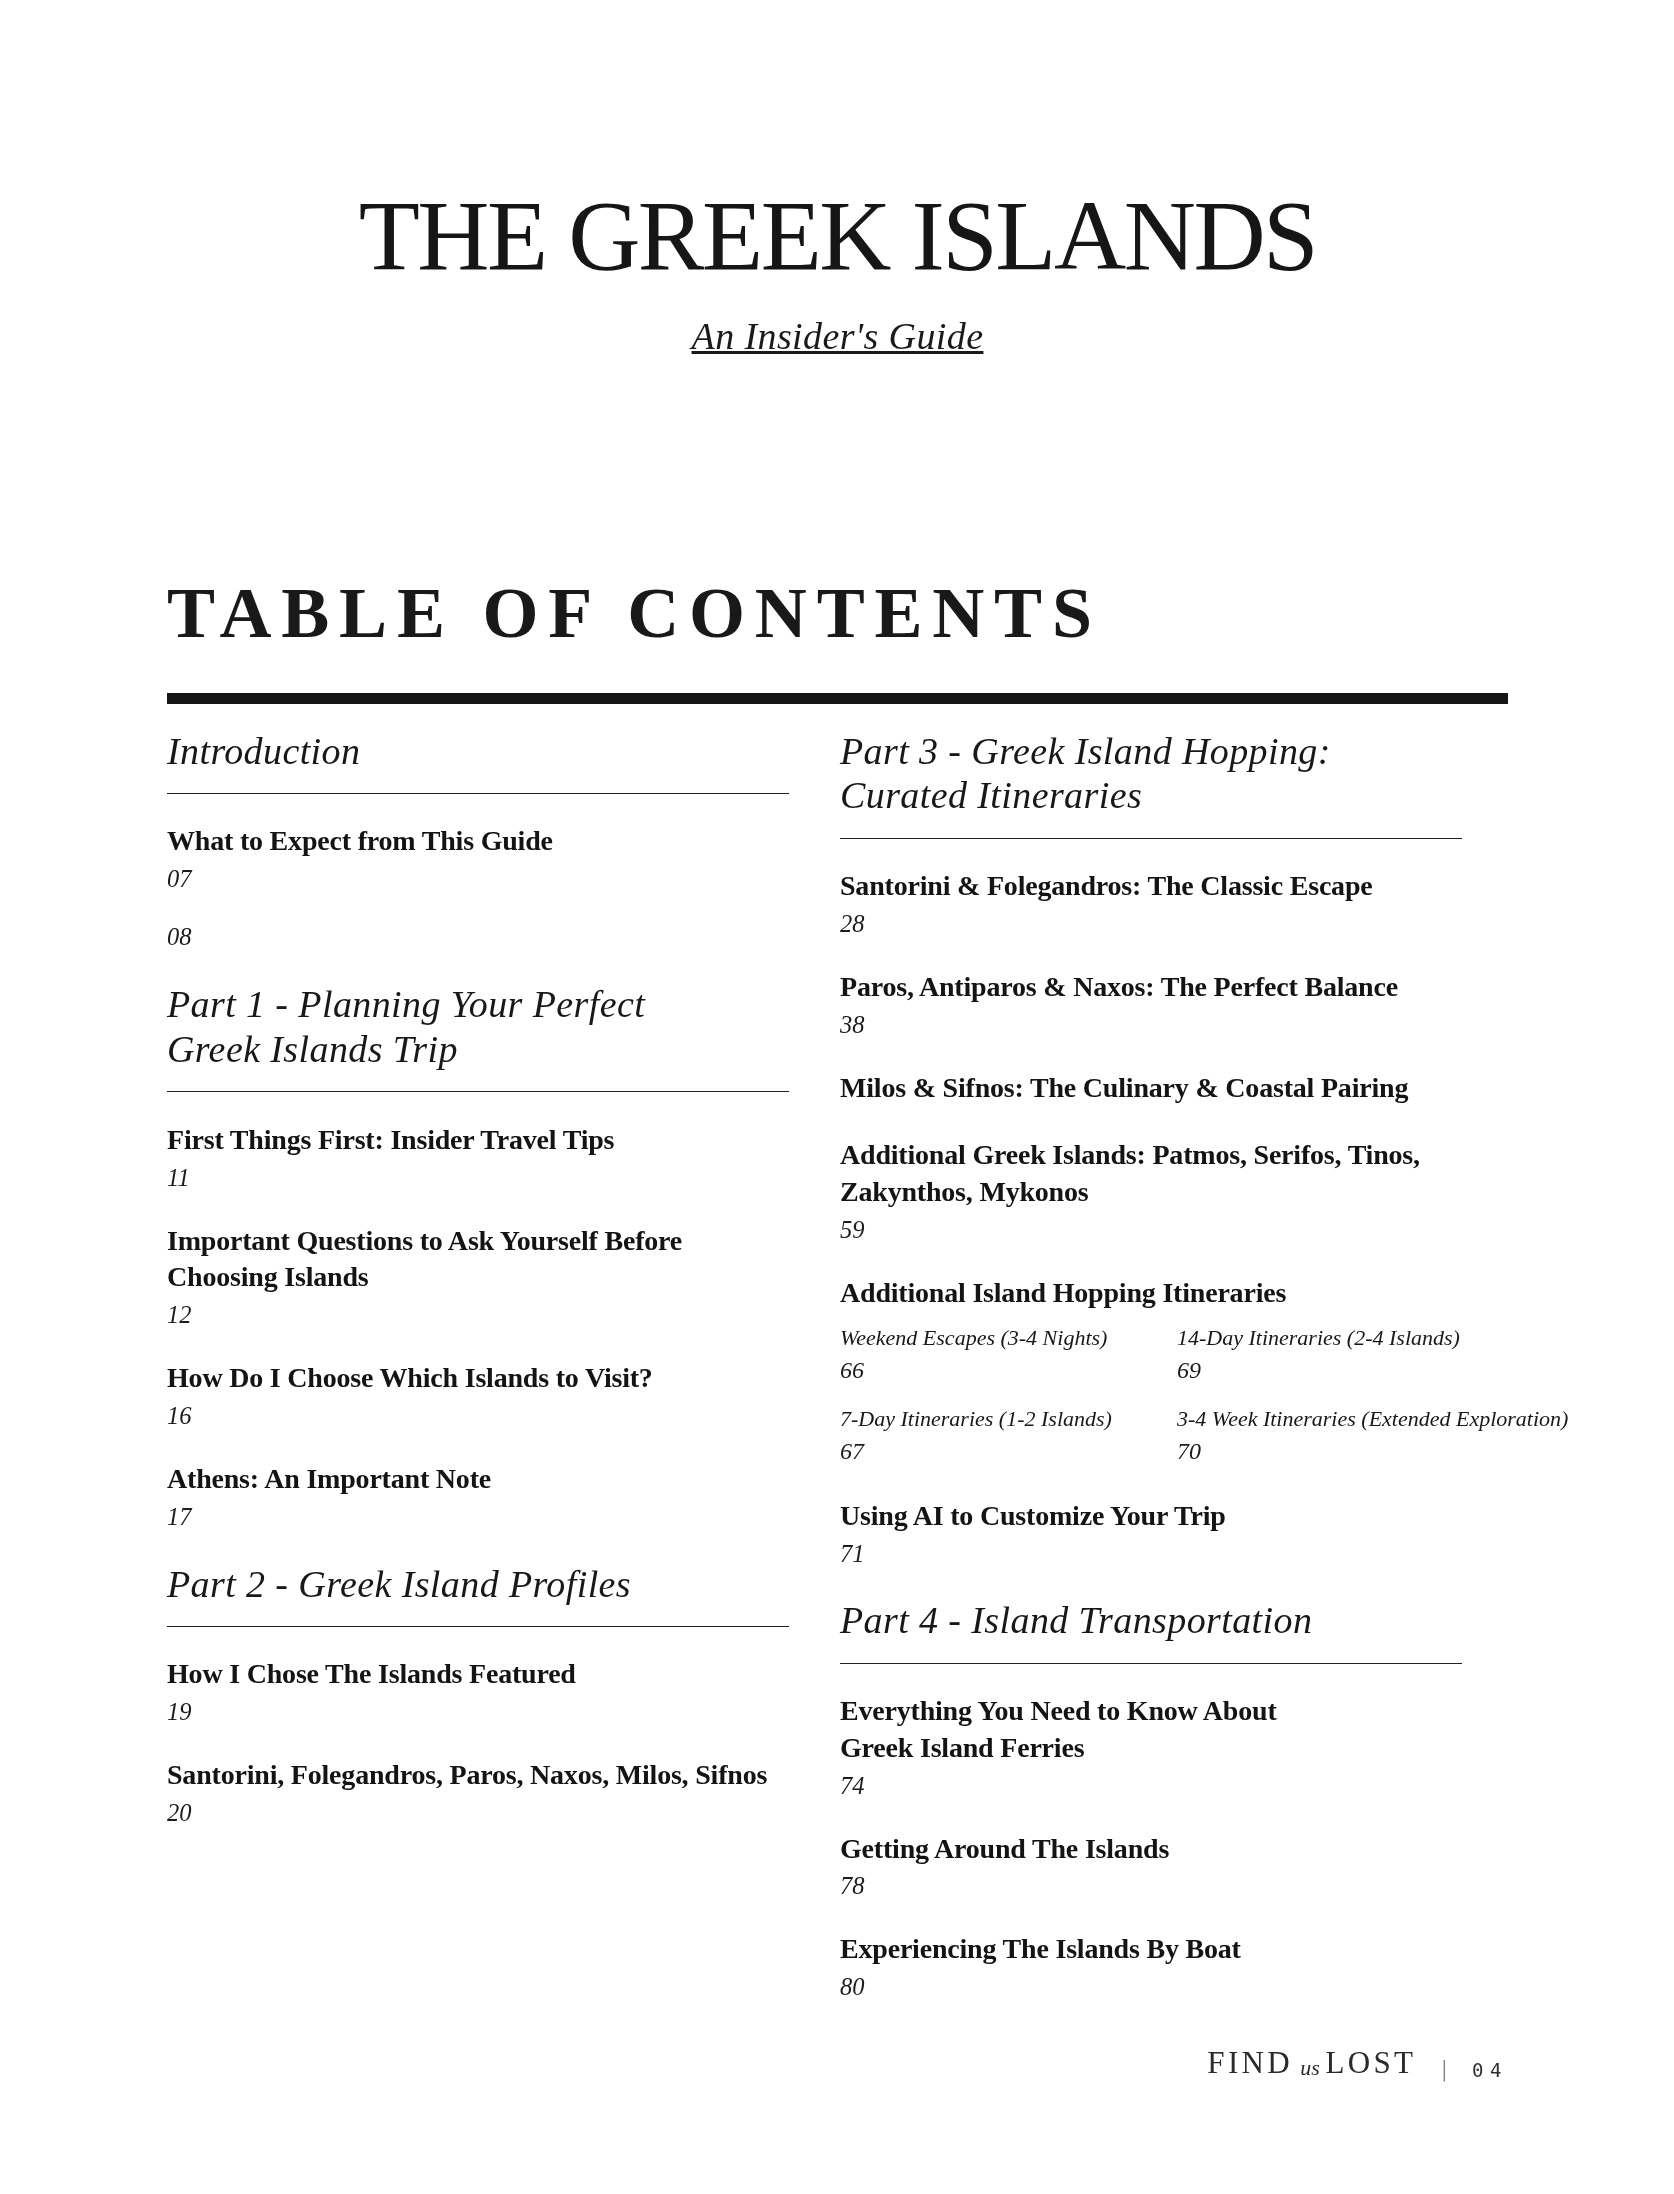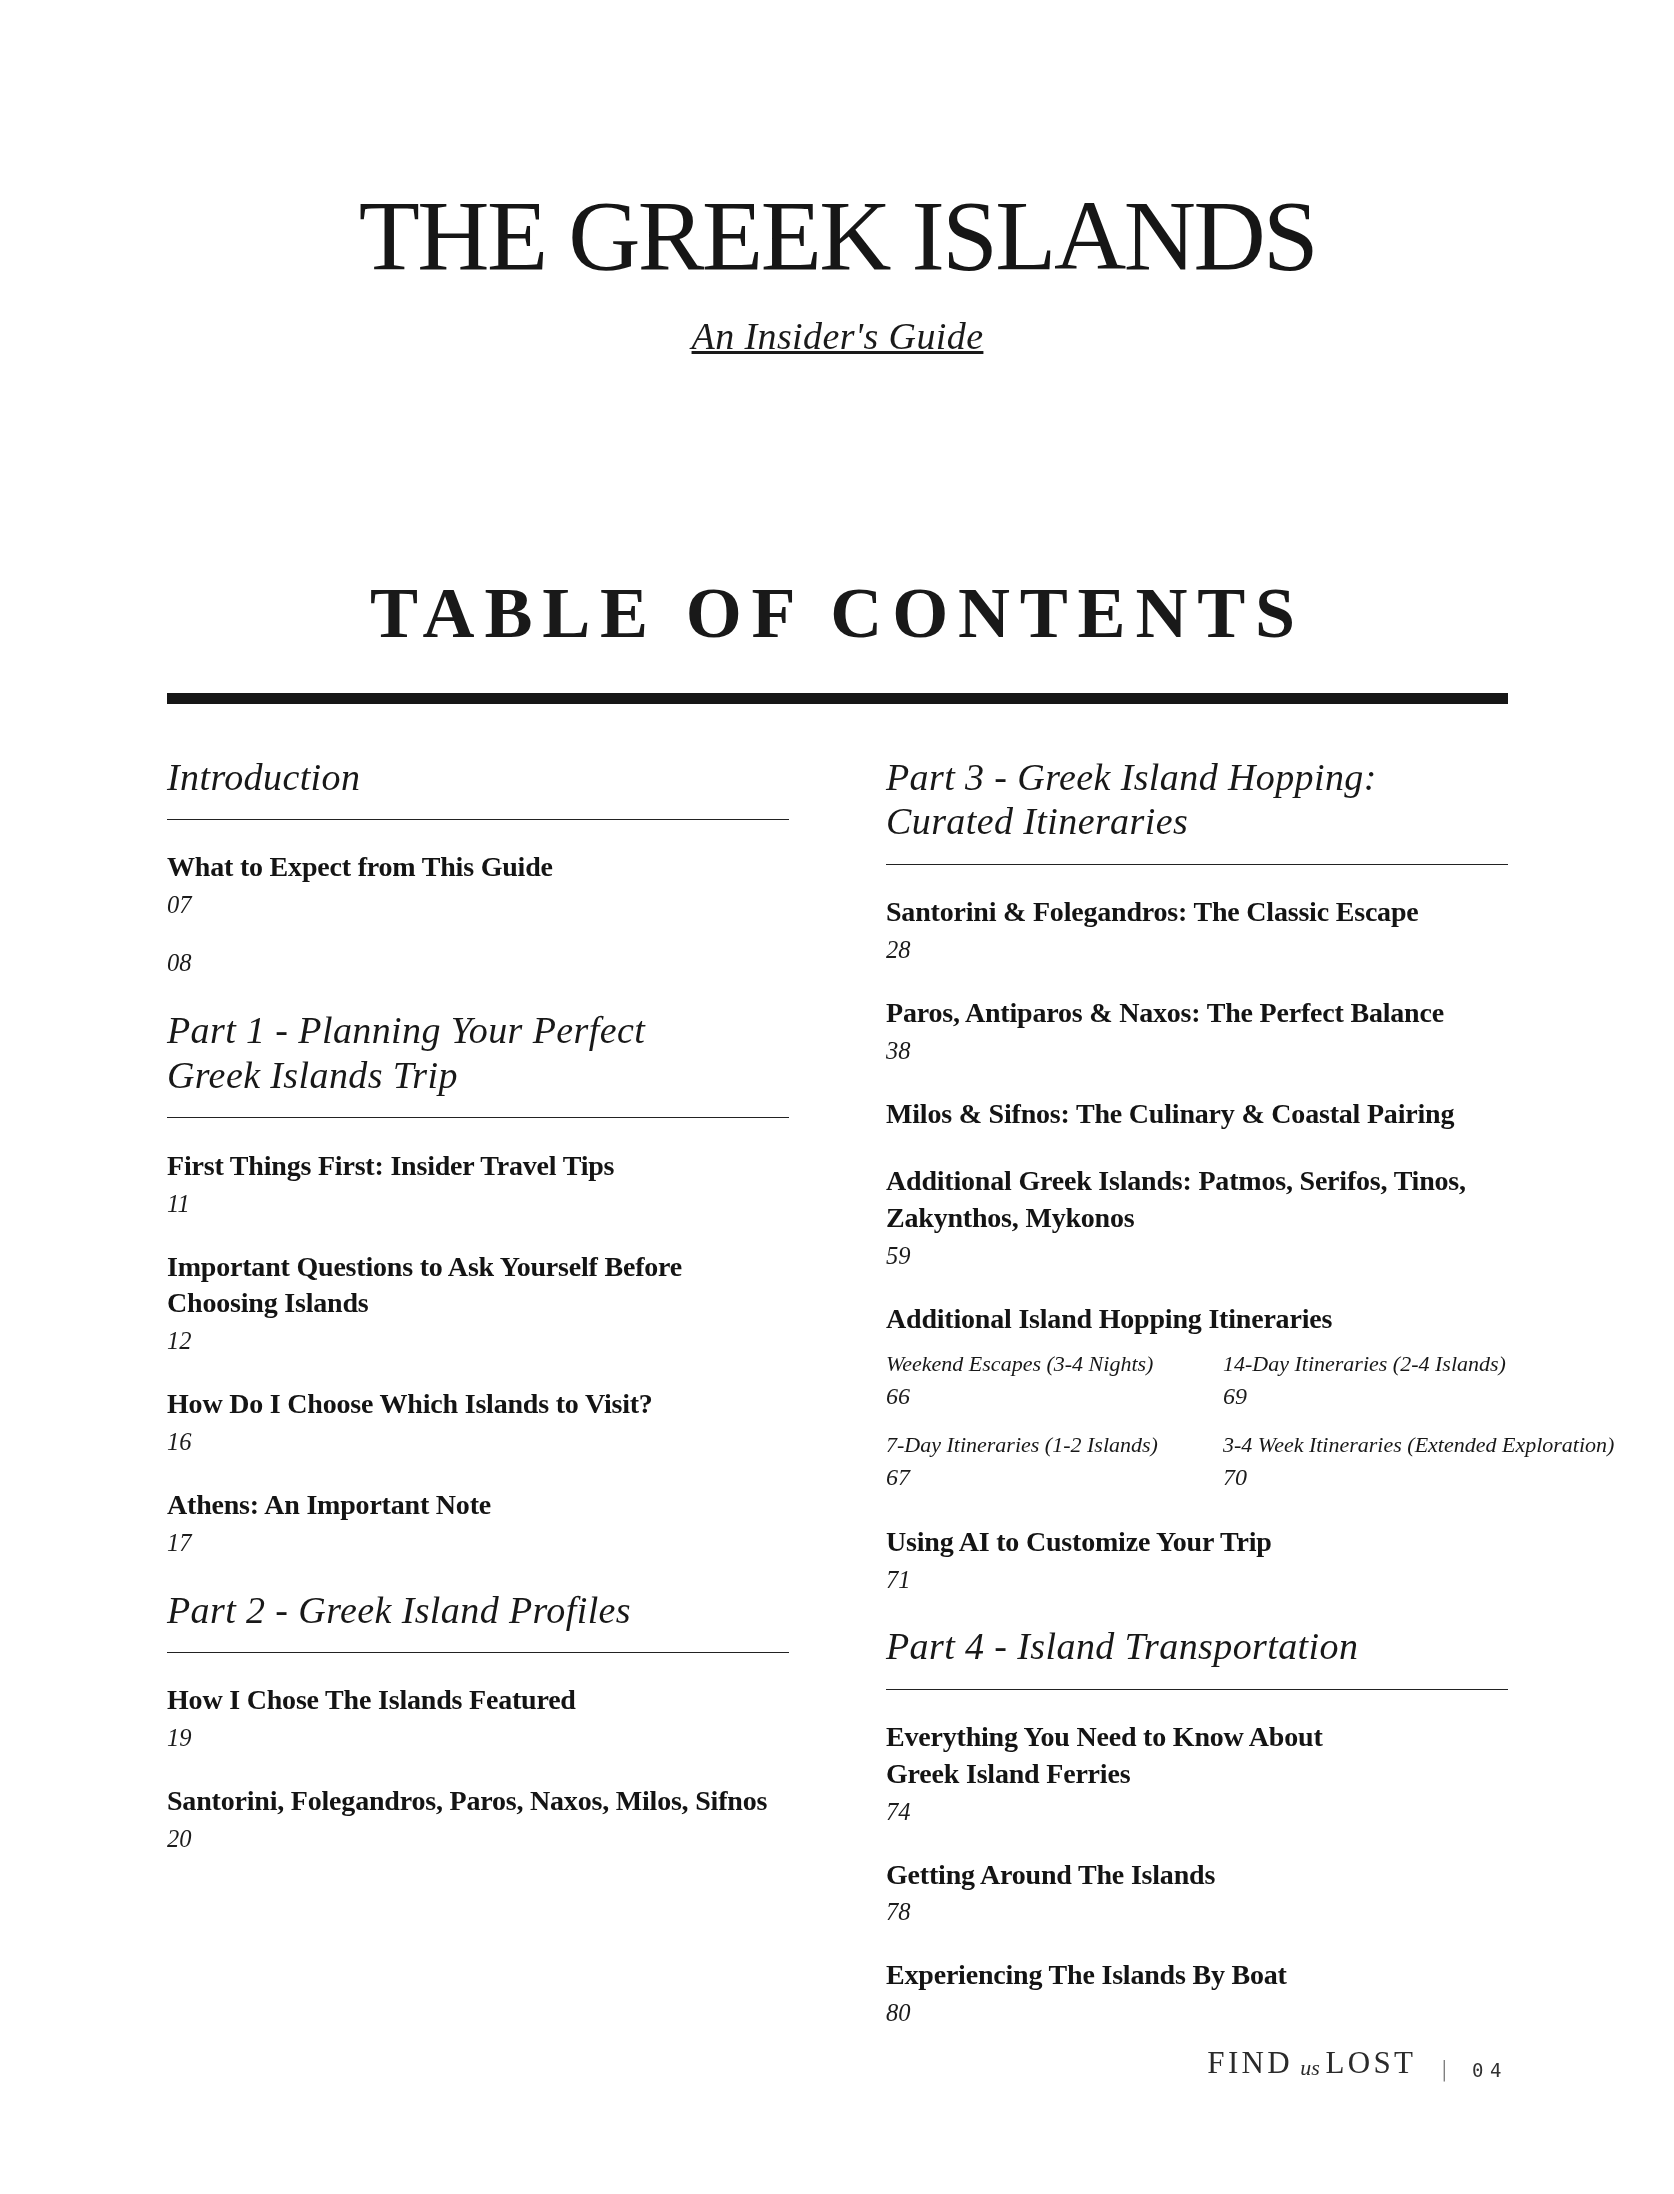--- a/index.html
+++ b/index.html
@@ -43,38 +43,38 @@
     font-size: 38px;
     letter-spacing: 0.4px;
     color: #1a1a1a;
     text-decoration: underline;
   }
 
   
   .toc-title {
     margin: 0;
     margin-top: 219px;
-    text-align: center;
+    text-align: left;
     font-size: 72px;
     font-weight: 700;
     letter-spacing: 9.8px;
     line-height: 1;
     color: #191919;
   }
   .thick-rule {
     margin-top: 44px;
     height: 10.6px;
     background: #161616;
   }
 
   
   .columns {
     display: flex;
-    gap: 97px;
-    margin-top: 51px;
+    gap: 51px;
+    margin-top: 25px;
     align-items: flex-start;
   }
   .col {
     width: 622px;
     flex: none;
   }
 
   .section + .section {
     margin-top: 29.4px;
   }

